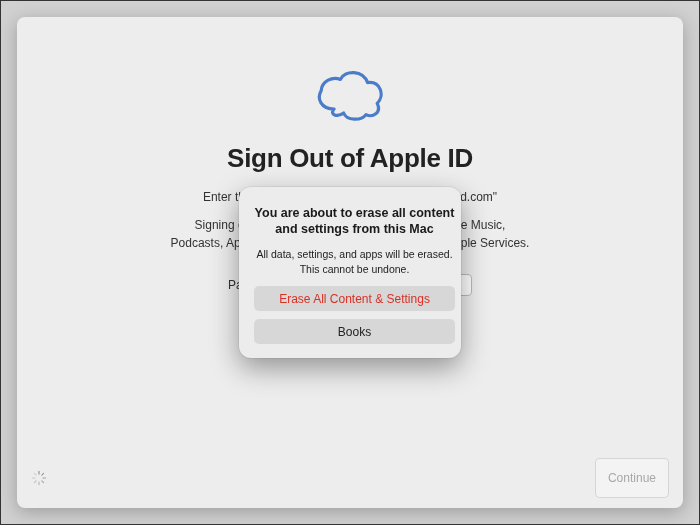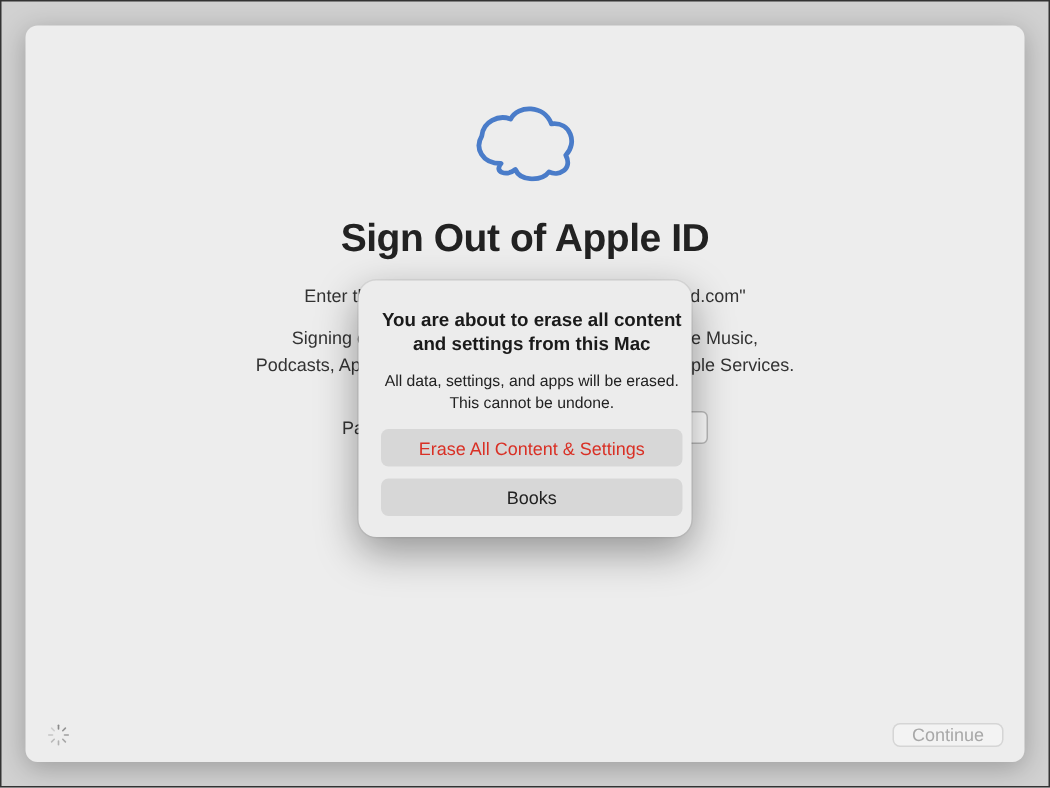--- a/index.html
+++ b/index.html
@@ -75,21 +75,21 @@
       display: flex;
       justify-content: space-between;
       align-items: center;
     }
     .spinner {
       width: 16px; height: 16px;
       color: #8a8a8a;
     }
     .continue-btn {
       font-size: 12px;
-      padding: 0 12px;
+      padding: 12px 12px;
       border-radius: 5px;
       border: 1px solid rgba(0,0,0,0.12);
       background: #f3f3f3;
       color: #a8a8a8;
       cursor: default;
     }
     
     .modal-backdrop {
       position: absolute;
       inset: 0;

